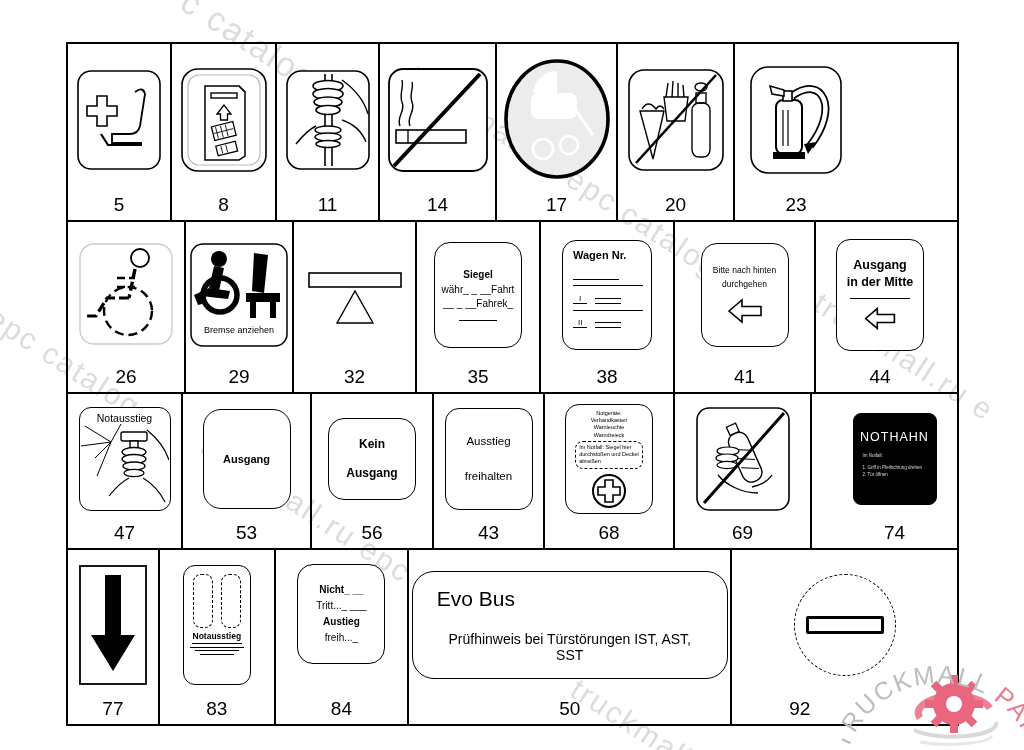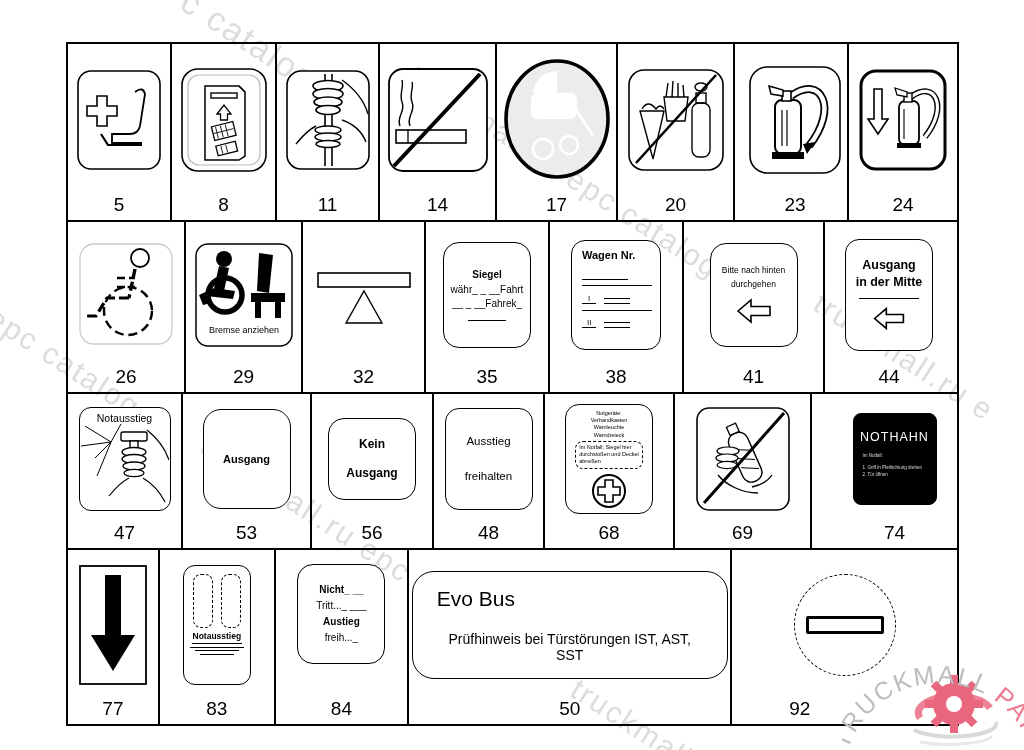--- a/index.html
+++ b/index.html
@@ -182,55 +182,39 @@
           <rect x="25" y="88" width="32" height="7" fill="#000"></rect>
           <rect x="35" y="27" width="9" height="10" fill="#fff" stroke="#000" stroke-width="1.6"></rect>
           <polygon points="22,22 36,26 36,32 24,30" fill="#fff" stroke="#000" stroke-width="1.5"></polygon>
           <line x1="35" y1="46" x2="35" y2="82" stroke="#000" stroke-width="1.2"></line>
           <line x1="40" y1="46" x2="40" y2="82" stroke="#000" stroke-width="1.2"></line>
         </svg>
       </div>
       <div class="num">23</div>
     </div>
 
-    <div class="cell" style="width:108px;">
-      <div class="iconwrap">
-        <svg width="92" height="106" viewBox="0 0 92 106">
-          <rect x="4" y="4" width="84" height="98" rx="15" fill="#fff" stroke="#000" stroke-width="3"></rect>
-          <polygon points="17,22 25,22 25,52 31,52 21,67 11,52 17,52" fill="#fff" stroke="#000" stroke-width="1.6"></polygon>
-          <path d="M54,30 C78,12 92,40 68,70" fill="none" stroke="#000" stroke-width="6"></path>
-          <path d="M54,30 C78,12 92,40 68,70" fill="none" stroke="#fff" stroke-width="3.2"></path>
-          <rect x="42" y="34" width="20" height="44" rx="6" fill="#fff" stroke="#000" stroke-width="1.8"></rect>
-          <rect x="40" y="76" width="24" height="5" fill="#000"></rect>
-          <rect x="47" y="26" width="8" height="9" fill="#fff" stroke="#000" stroke-width="1.4"></rect>
-          <polygon points="38,21 50,25 50,30 40,28" fill="#fff" stroke="#000" stroke-width="1.3"></polygon>
-          <line x1="47" y1="42" x2="47" y2="72" stroke="#000" stroke-width="1.1"></line>
-        </svg>
-      </div>
-      <div class="num">24</div>
-    </div>
   </div>
 
   <div class="row" style="height:172px;">
 
     <div class="cell" style="width:118px;">
       <div class="iconwrap">
         <svg width="100" height="110" viewBox="0 0 100 110">
           <rect x="4" y="4" width="92" height="100" rx="14" fill="#fff" stroke="#ccc" stroke-width="1.4"></rect>
           <circle cx="64" cy="18" r="9" fill="none" stroke="#000" stroke-width="1.8"></circle>
           <path d="M59,29 L53,58" stroke="#000" stroke-width="3.4" fill="none" stroke-dasharray="9,4"></path>
           <path d="M41,38 h18 M41,47 h18" stroke="#000" stroke-width="2.6" fill="none" stroke-dasharray="8,4"></path>
           <path d="M53,58 h-22 l-11,18 h-9" stroke="#000" stroke-width="3.2" fill="none" stroke-dasharray="10,4"></path>
           <circle cx="52" cy="71" r="24" fill="none" stroke="#000" stroke-width="2.4" stroke-dasharray="9,5"></circle>
         </svg>
       </div>
       <div class="num">26</div>
     </div>
 
-    <div class="cell" style="width:117px;">
+    <div class="cell" style="width:108px;">
       <div class="iconwrap">
         <svg width="102" height="108" viewBox="0 0 102 108">
           <rect x="3" y="3" width="96" height="102" rx="12" fill="#fff" stroke="#000" stroke-width="1.5"></rect>
           <circle cx="31" cy="18" r="8" fill="#000"></circle>
           <polygon points="26,25 36,27 31,50 21,47" fill="#000"></polygon>
           <polygon points="21,47 42,50 40,58 13,55 18,62 10,64 6,54" fill="#000"></polygon>
           <circle cx="32" cy="54" r="17" fill="none" stroke="#000" stroke-width="5.5"></circle>
           <g fill="#000">
             <polygon points="66,12 80,14 76,52 64,50"></polygon>
             <rect x="58" y="52" width="34" height="9"></rect>
@@ -359,21 +343,21 @@
       <div class="num">56</div>
     </div>
 
     <div class="cell" style="width:111px;">
       <div class="iconwrap">
         <div class="sign s59">
           <span>Ausstieg</span>
           <span>freihalten</span>
         </div>
       </div>
-      <div class="num">48</div>
+      <div class="num">43</div>
     </div>
 
     <div class="cell" style="width:130px;">
       <div class="iconwrap">
         <div class="sign s68">
           <div class="tiny">Notgeräte:</div>
           <div class="tiny">Verbandkasten</div>
           <div class="tiny">Warnleuchte</div>
           <div class="tiny">Warndreieck</div>
           <div class="dbox">

